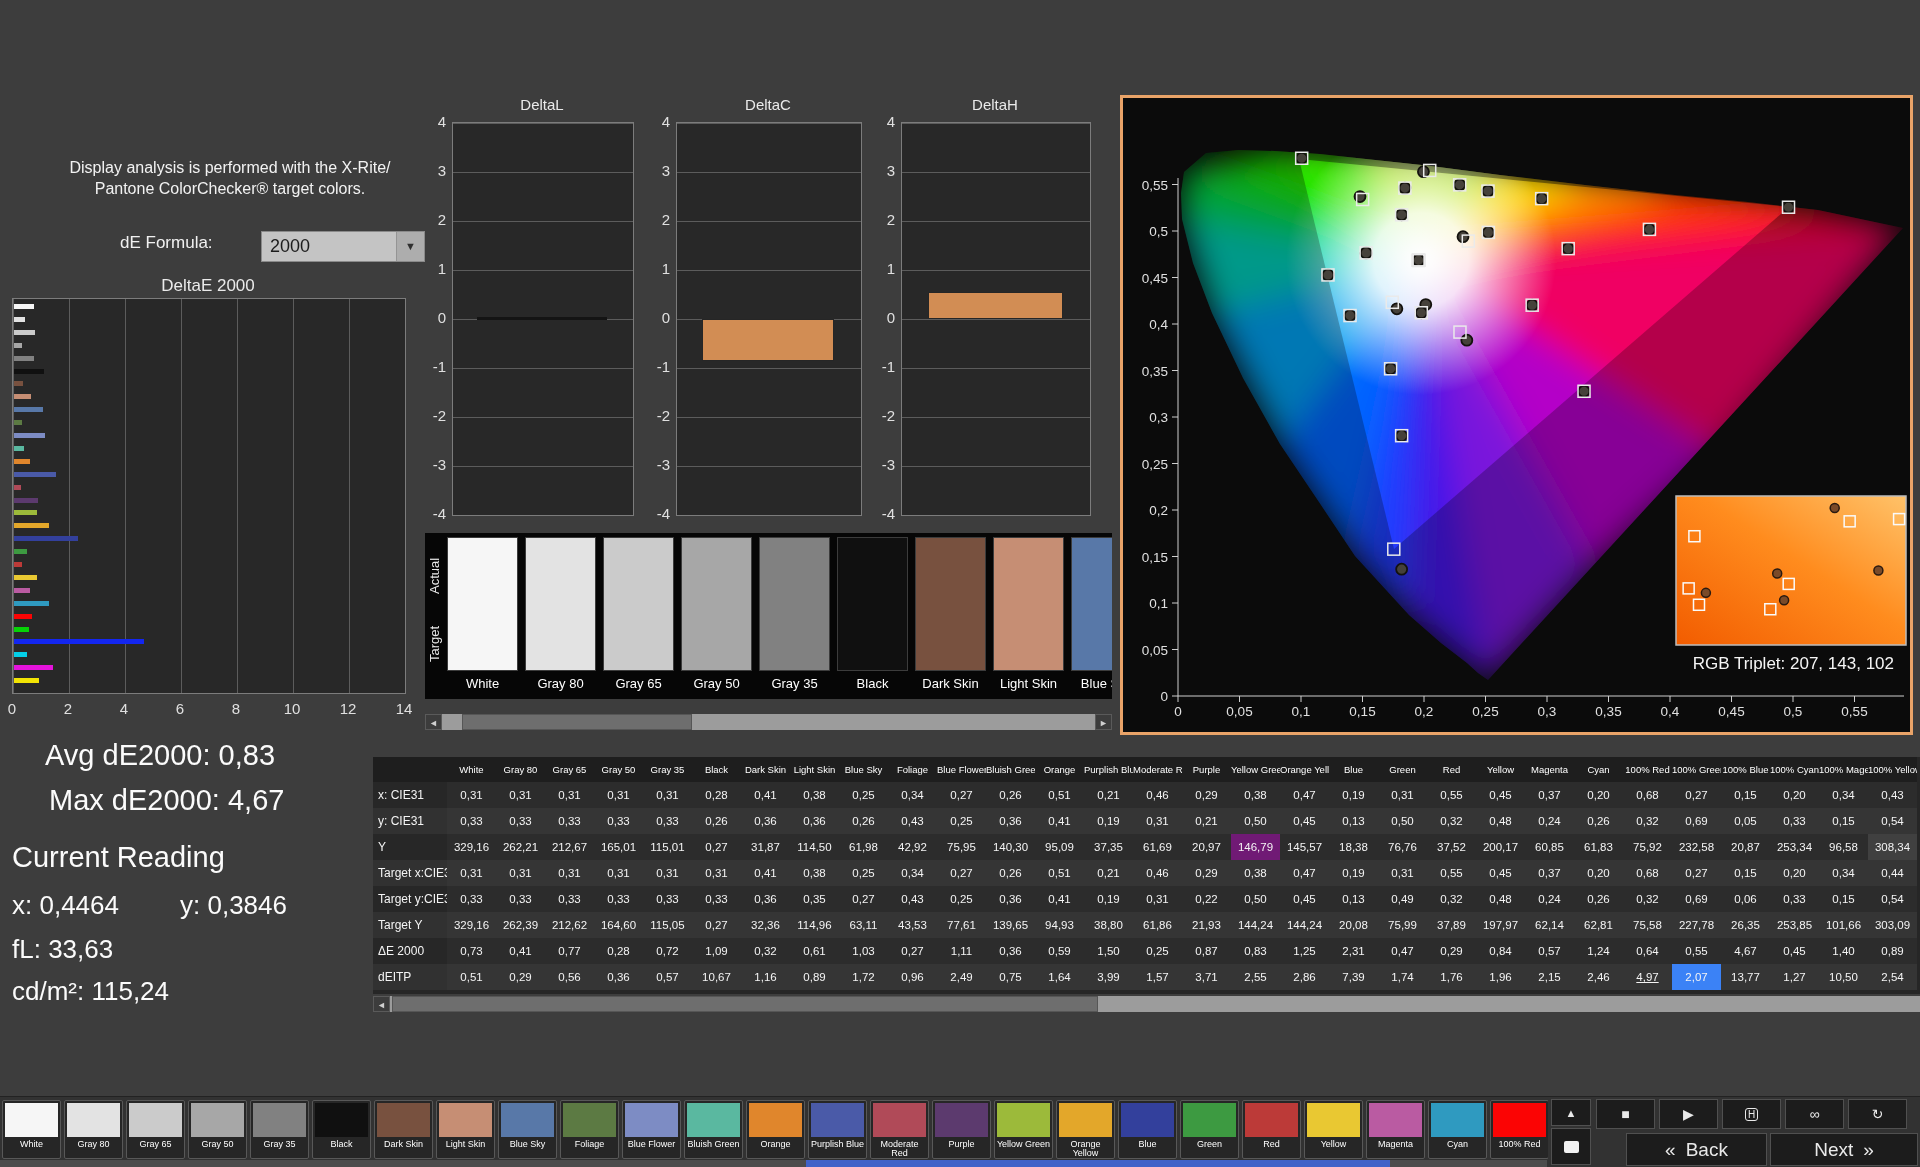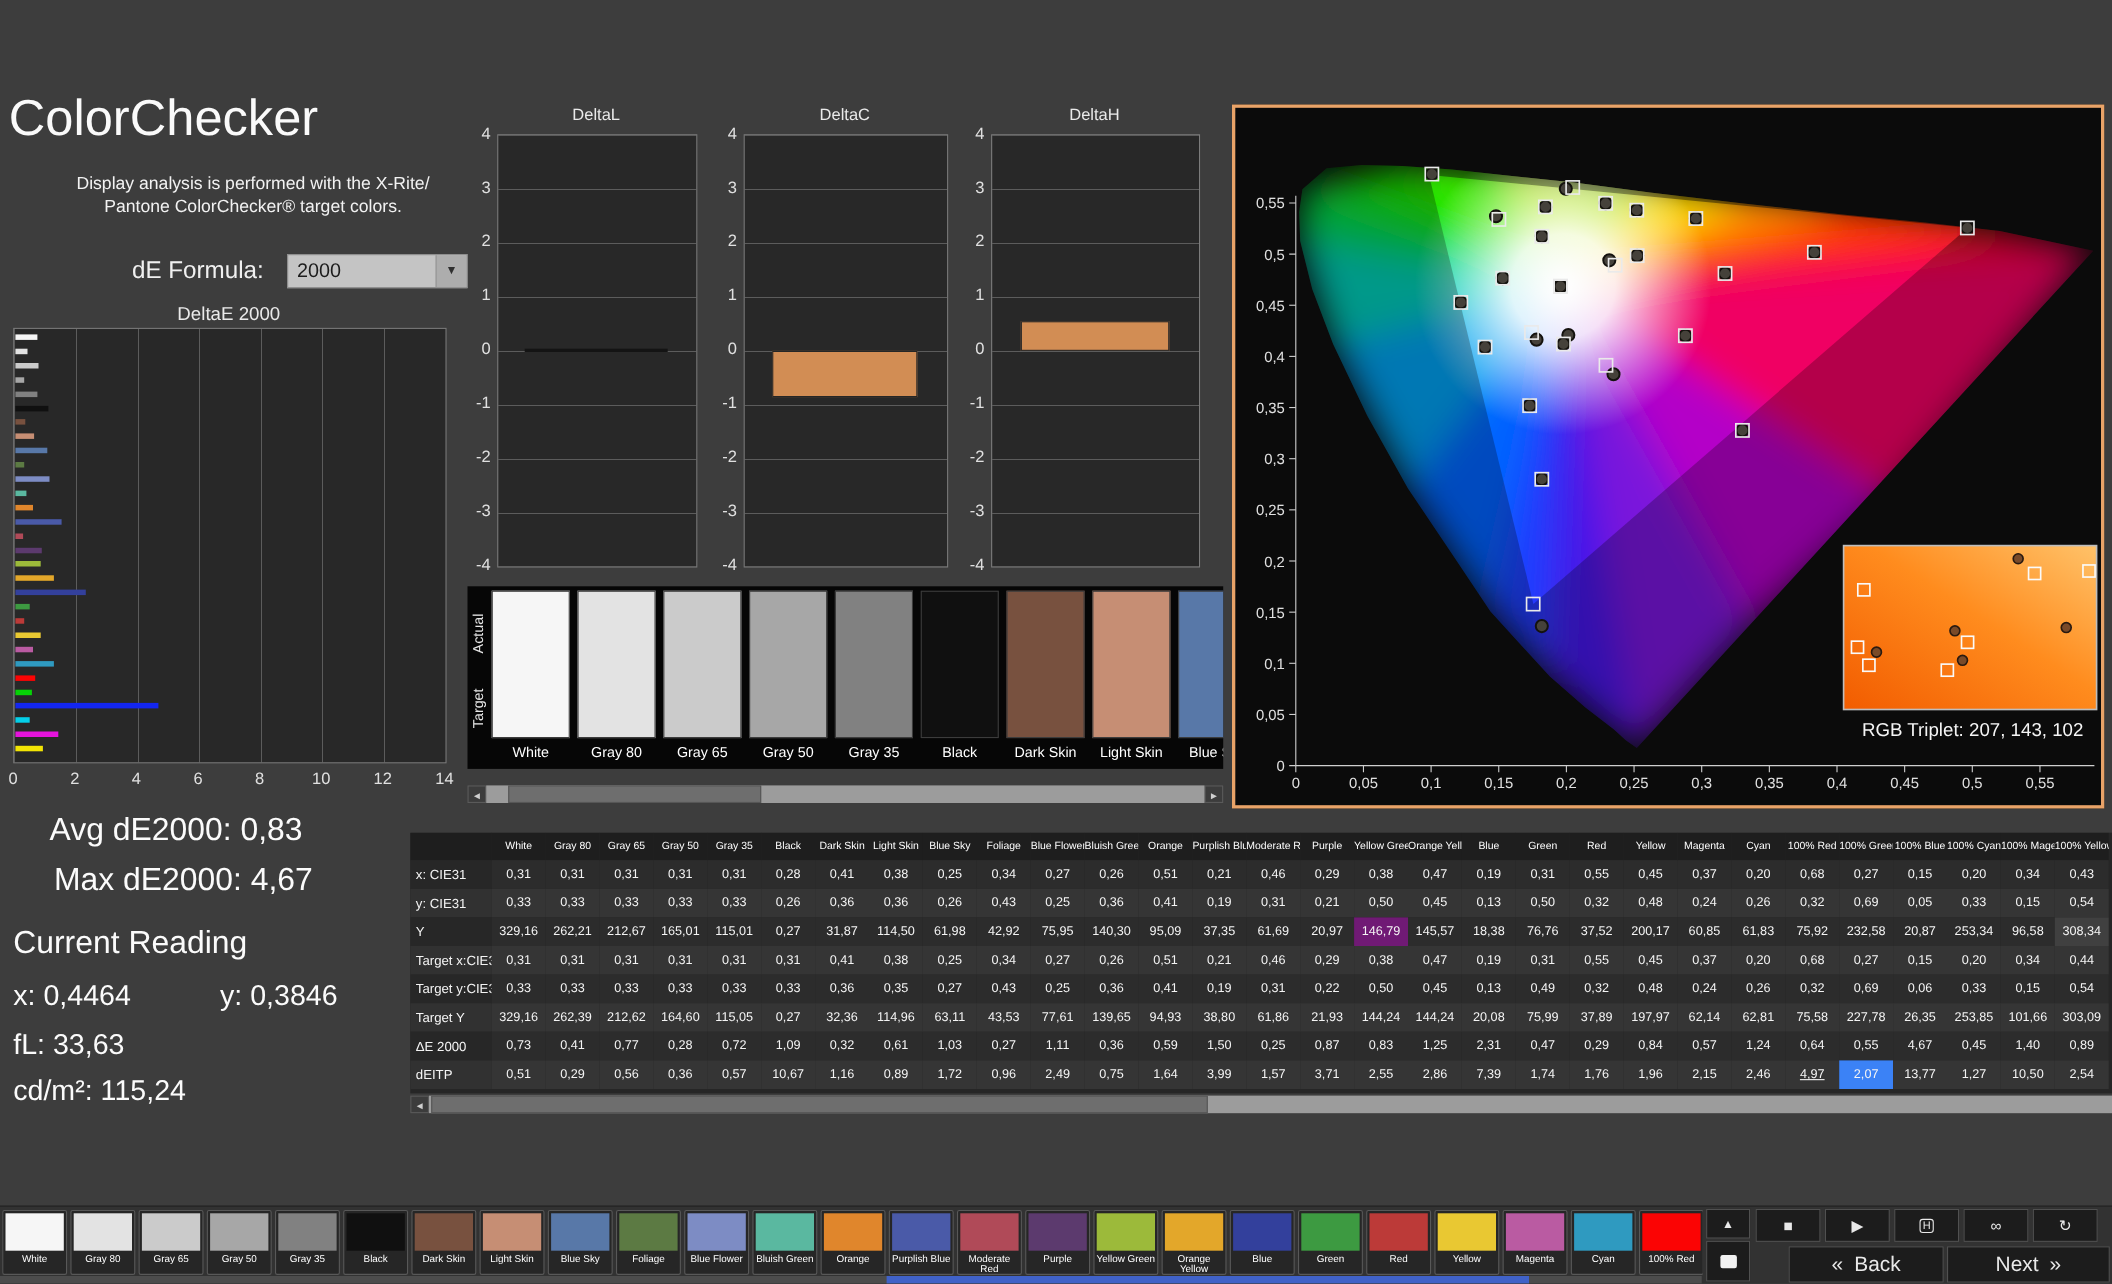--- a/index.html
+++ b/index.html
@@ -1,21 +1,21 @@
 <!DOCTYPE html>
 <html><head>
 <meta charset="utf-8">
 <style>
   html,body{margin:0;padding:0;background:#3d3d3d;}
   #root{position:relative;width:1920px;height:1167px;background:#3d3d3d;overflow:hidden;
         font-family:"Liberation Sans","DejaVu Sans",sans-serif;color:#f0f0f0;}
 
   #page-title{position:absolute;left:8px;top:80px;font-size:46px;color:#fafafa;}
   #description{position:absolute;left:28px;top:157px;width:404px;text-align:center;font-size:16px;line-height:1.32;color:#f2f2f2;}
-  #formula-label{position:absolute;left:120px;top:233px;font-size:22px;}
+  #formula-label{position:absolute;left:120px;top:233px;font-size:17px;}
   #formula-select{position:absolute;left:261px;top:231px;width:164px;height:31px;background:#c4c4c4;border:1px solid #8a8a8a;display:flex;box-sizing:border-box;}
   #formula-value{flex:1;color:#1c1c1c;font-size:18px;line-height:29px;padding-left:8px;}
   #formula-arrow{width:27px;background:#adadad;color:#2f2f2f;font-size:11px;text-align:center;line-height:29px;border-left:1px solid #949494;}
 
   #deltae-title{position:absolute;left:12px;top:276px;width:392px;text-align:center;font-size:17px;color:#eaeaea;}
   #deltae-box{position:absolute;left:12px;top:298px;width:392px;height:394px;background:#282828;border:1px solid #7c7c7c;
     background-image:repeating-linear-gradient(to right,#5c5c5c 0 1px,transparent 1px 56px);}
   .debar{position:absolute;height:5px;}
   #deltae-ticks{position:absolute;left:12px;top:700px;width:404px;height:18px;font-size:15px;color:#e0e0e0;}
   .detick{position:absolute;width:26px;text-align:center;}
@@ -42,21 +42,21 @@
   .sb-track{flex:1;background:#9c9c9c;position:relative;}
   .sb-thumb{position:absolute;top:0;height:100%;background:#6e6e6e;border:1px solid #565656;box-sizing:border-box;}
   #strip-scrollbar{left:425px;top:714px;width:687px;}
   #table-scrollbar{left:373px;top:996px;width:1547px;}
 
   .stat{position:absolute;color:#fbfbfb;white-space:nowrap;}
   #stat-avg{left:45px;top:739px;font-size:29px;}
   #stat-max{left:49px;top:784px;font-size:29px;}
   #stat-current{left:12px;top:841px;font-size:29px;}
   #stat-x{left:12px;top:890px;font-size:26px;}
-  #stat-y{left:200px;top:890px;font-size:26px;}
+  #stat-y{left:180px;top:890px;font-size:26px;}
   #stat-fl{left:12px;top:934px;font-size:26px;}
   #stat-cd{left:12px;top:976px;font-size:26px;}
 
   #results-table{position:absolute;left:373px;top:757px;width:1547px;height:237px;overflow:hidden;background:#262626;}
   .tblgrid{display:grid;grid-template-columns:74px repeat(30,49px);}
   .hc{height:25px;line-height:25px;font-size:9.5px;text-align:center;white-space:nowrap;overflow:hidden;background:#1e1e1e;color:#fff;}
   .rl{height:26px;line-height:26px;font-size:12px;padding-left:5px;white-space:nowrap;overflow:hidden;color:#f4f4f4;}
   .vc{height:26px;line-height:26px;font-size:11.5px;text-align:center;white-space:nowrap;overflow:hidden;color:#f4f4f4;}
 
   #cie-panel{position:absolute;left:1120px;top:95px;width:793px;height:640px;border:3px solid #e9a368;background:#0b0b0b;box-sizing:border-box;}
@@ -78,21 +78,20 @@
   .iconbtn{top:2px;width:59px;height:30px;font-size:14px;}
   #back-button{left:1626px;top:36px;width:141px;height:33px;font-size:19px;gap:10px;}
   #next-button{left:1770px;top:36px;width:148px;height:33px;font-size:19px;gap:10px;}
   .holdbox{border:1.5px solid #e9e9e9;border-radius:3px;font-size:10px;line-height:11px;padding:0 2px;}
 </style>
 </head>
 <body>
 
 <div id="root">
 
-  <div id="page-title">ColorChecker</div>
   <div id="description">
     <span>Display analysis is performed with the X-Rite/</span><br>
     <span>Pantone ColorChecker® target colors.</span>
   </div>
   <div id="formula-label">dE Formula:</div>
   <div id="formula-select">
     <div id="formula-value">2000</div>
     <div id="formula-arrow">▼</div>
   </div>
 

